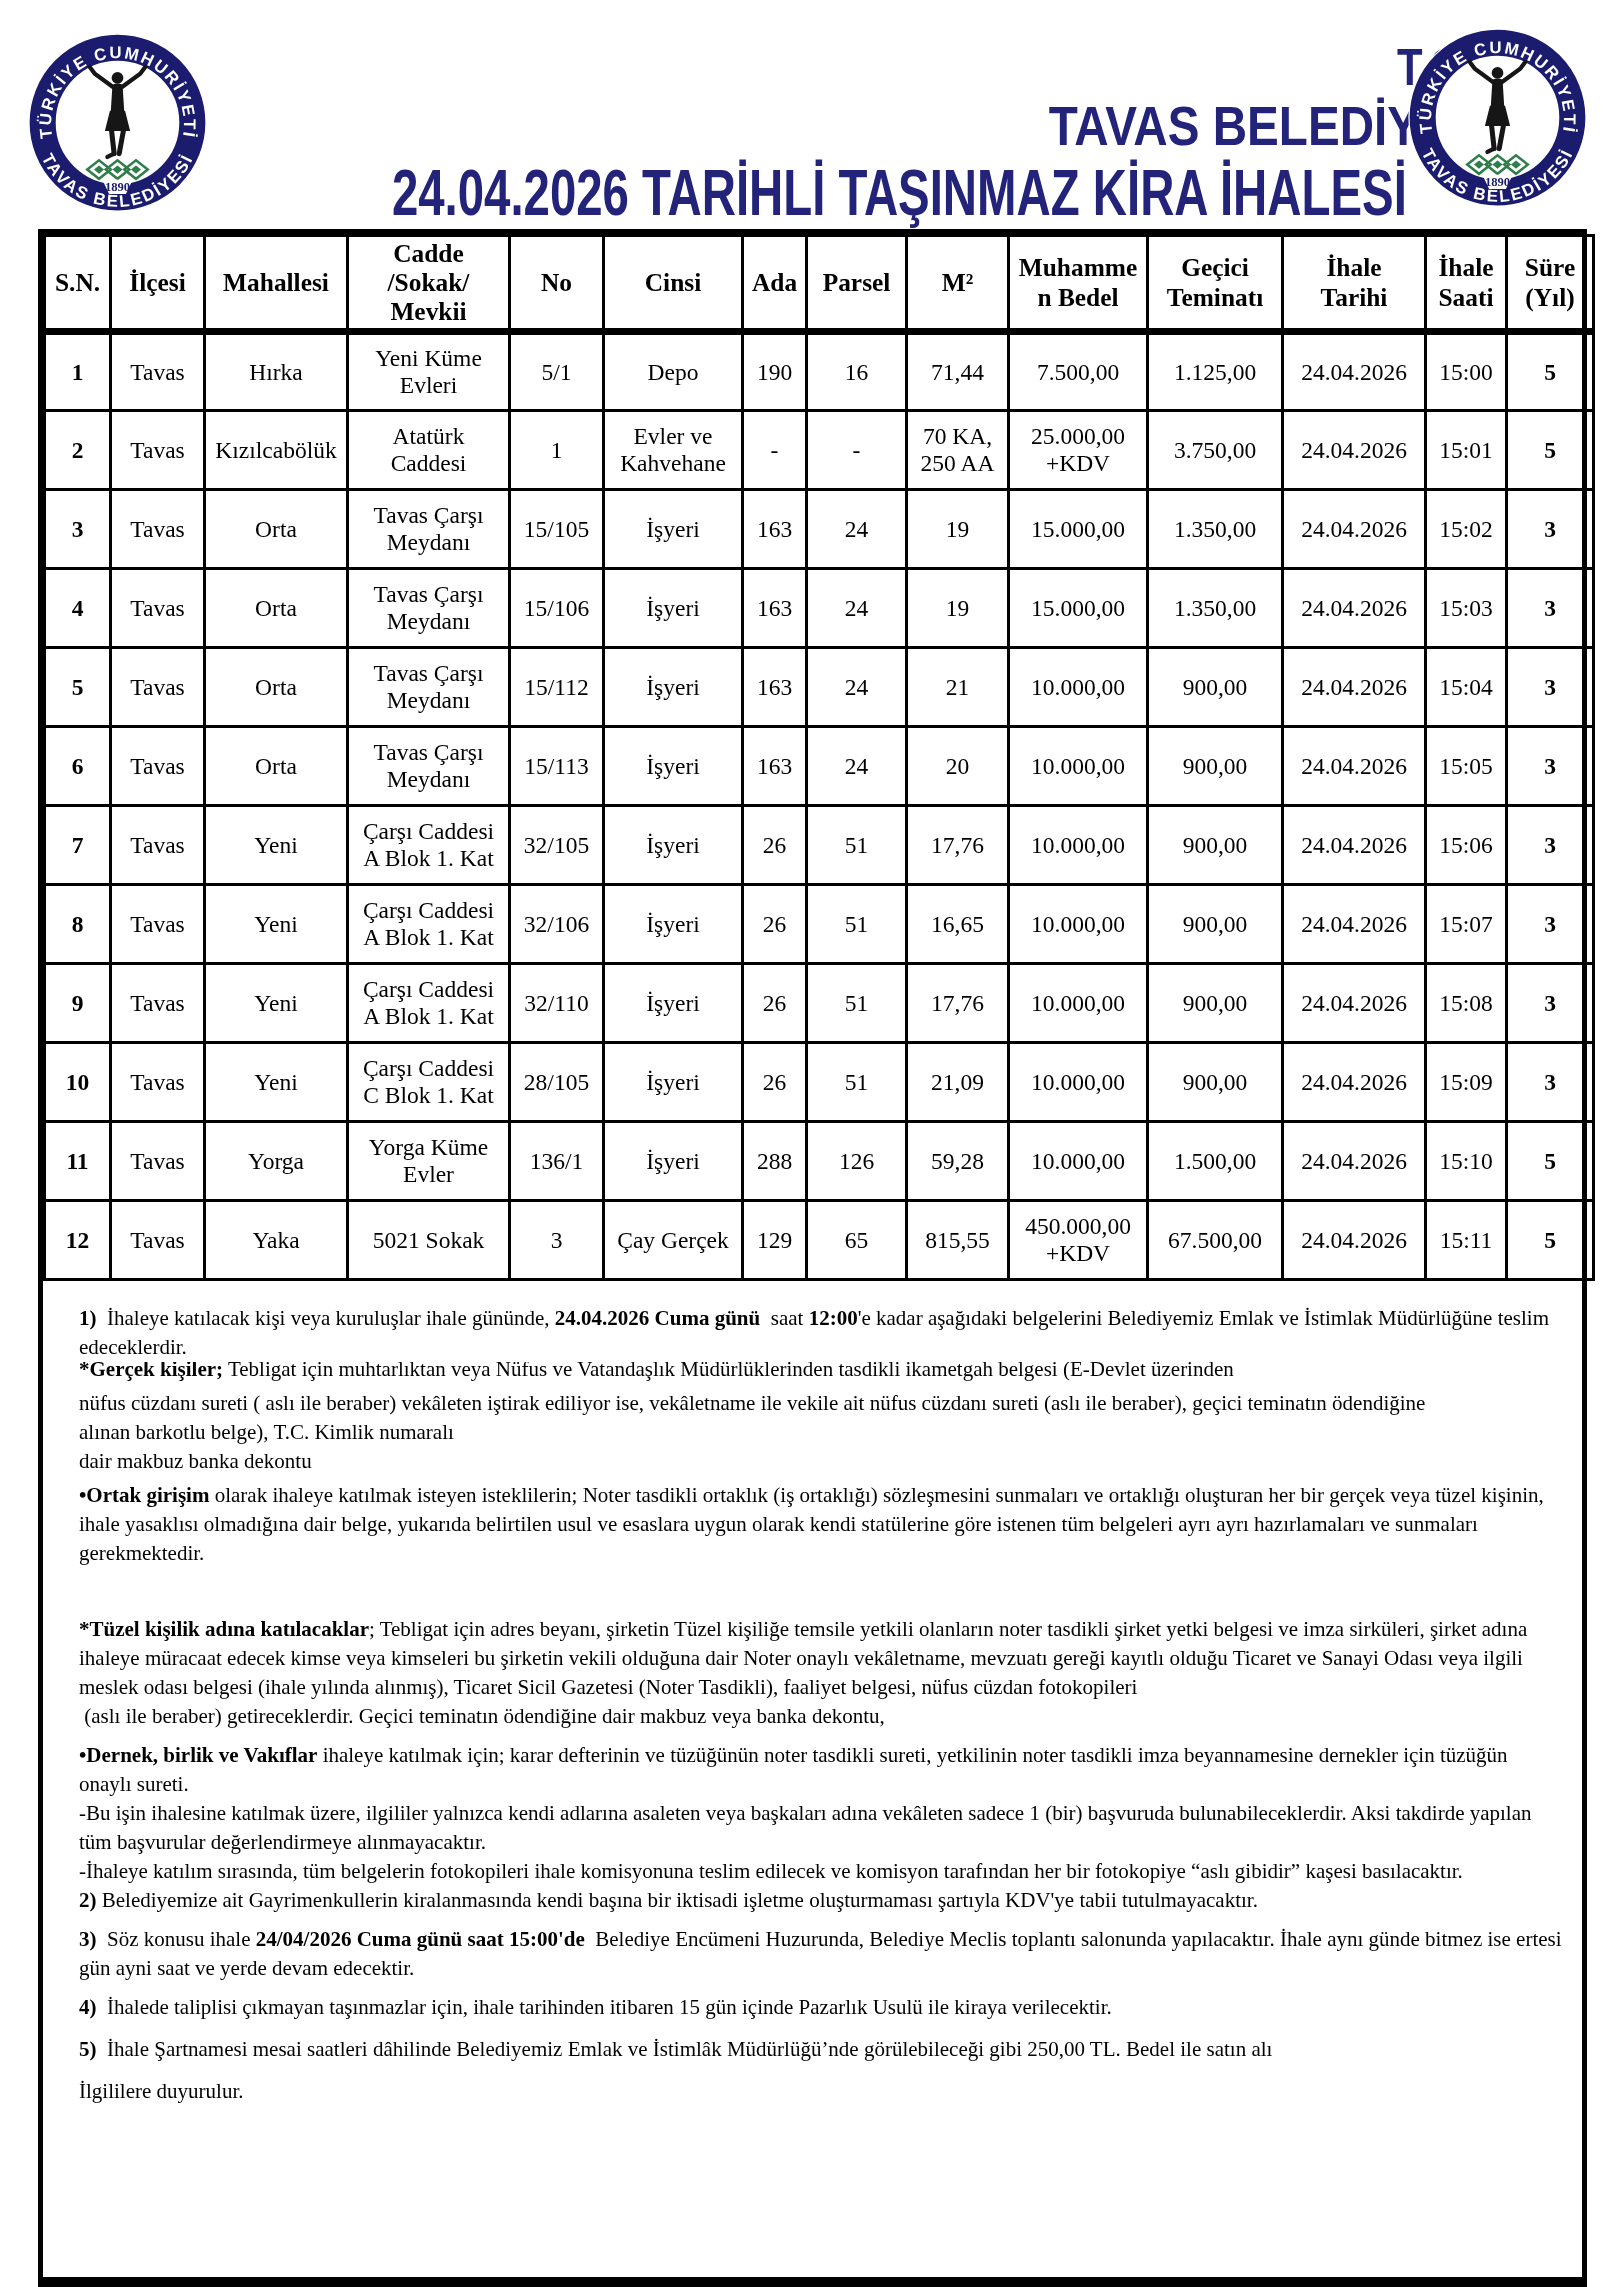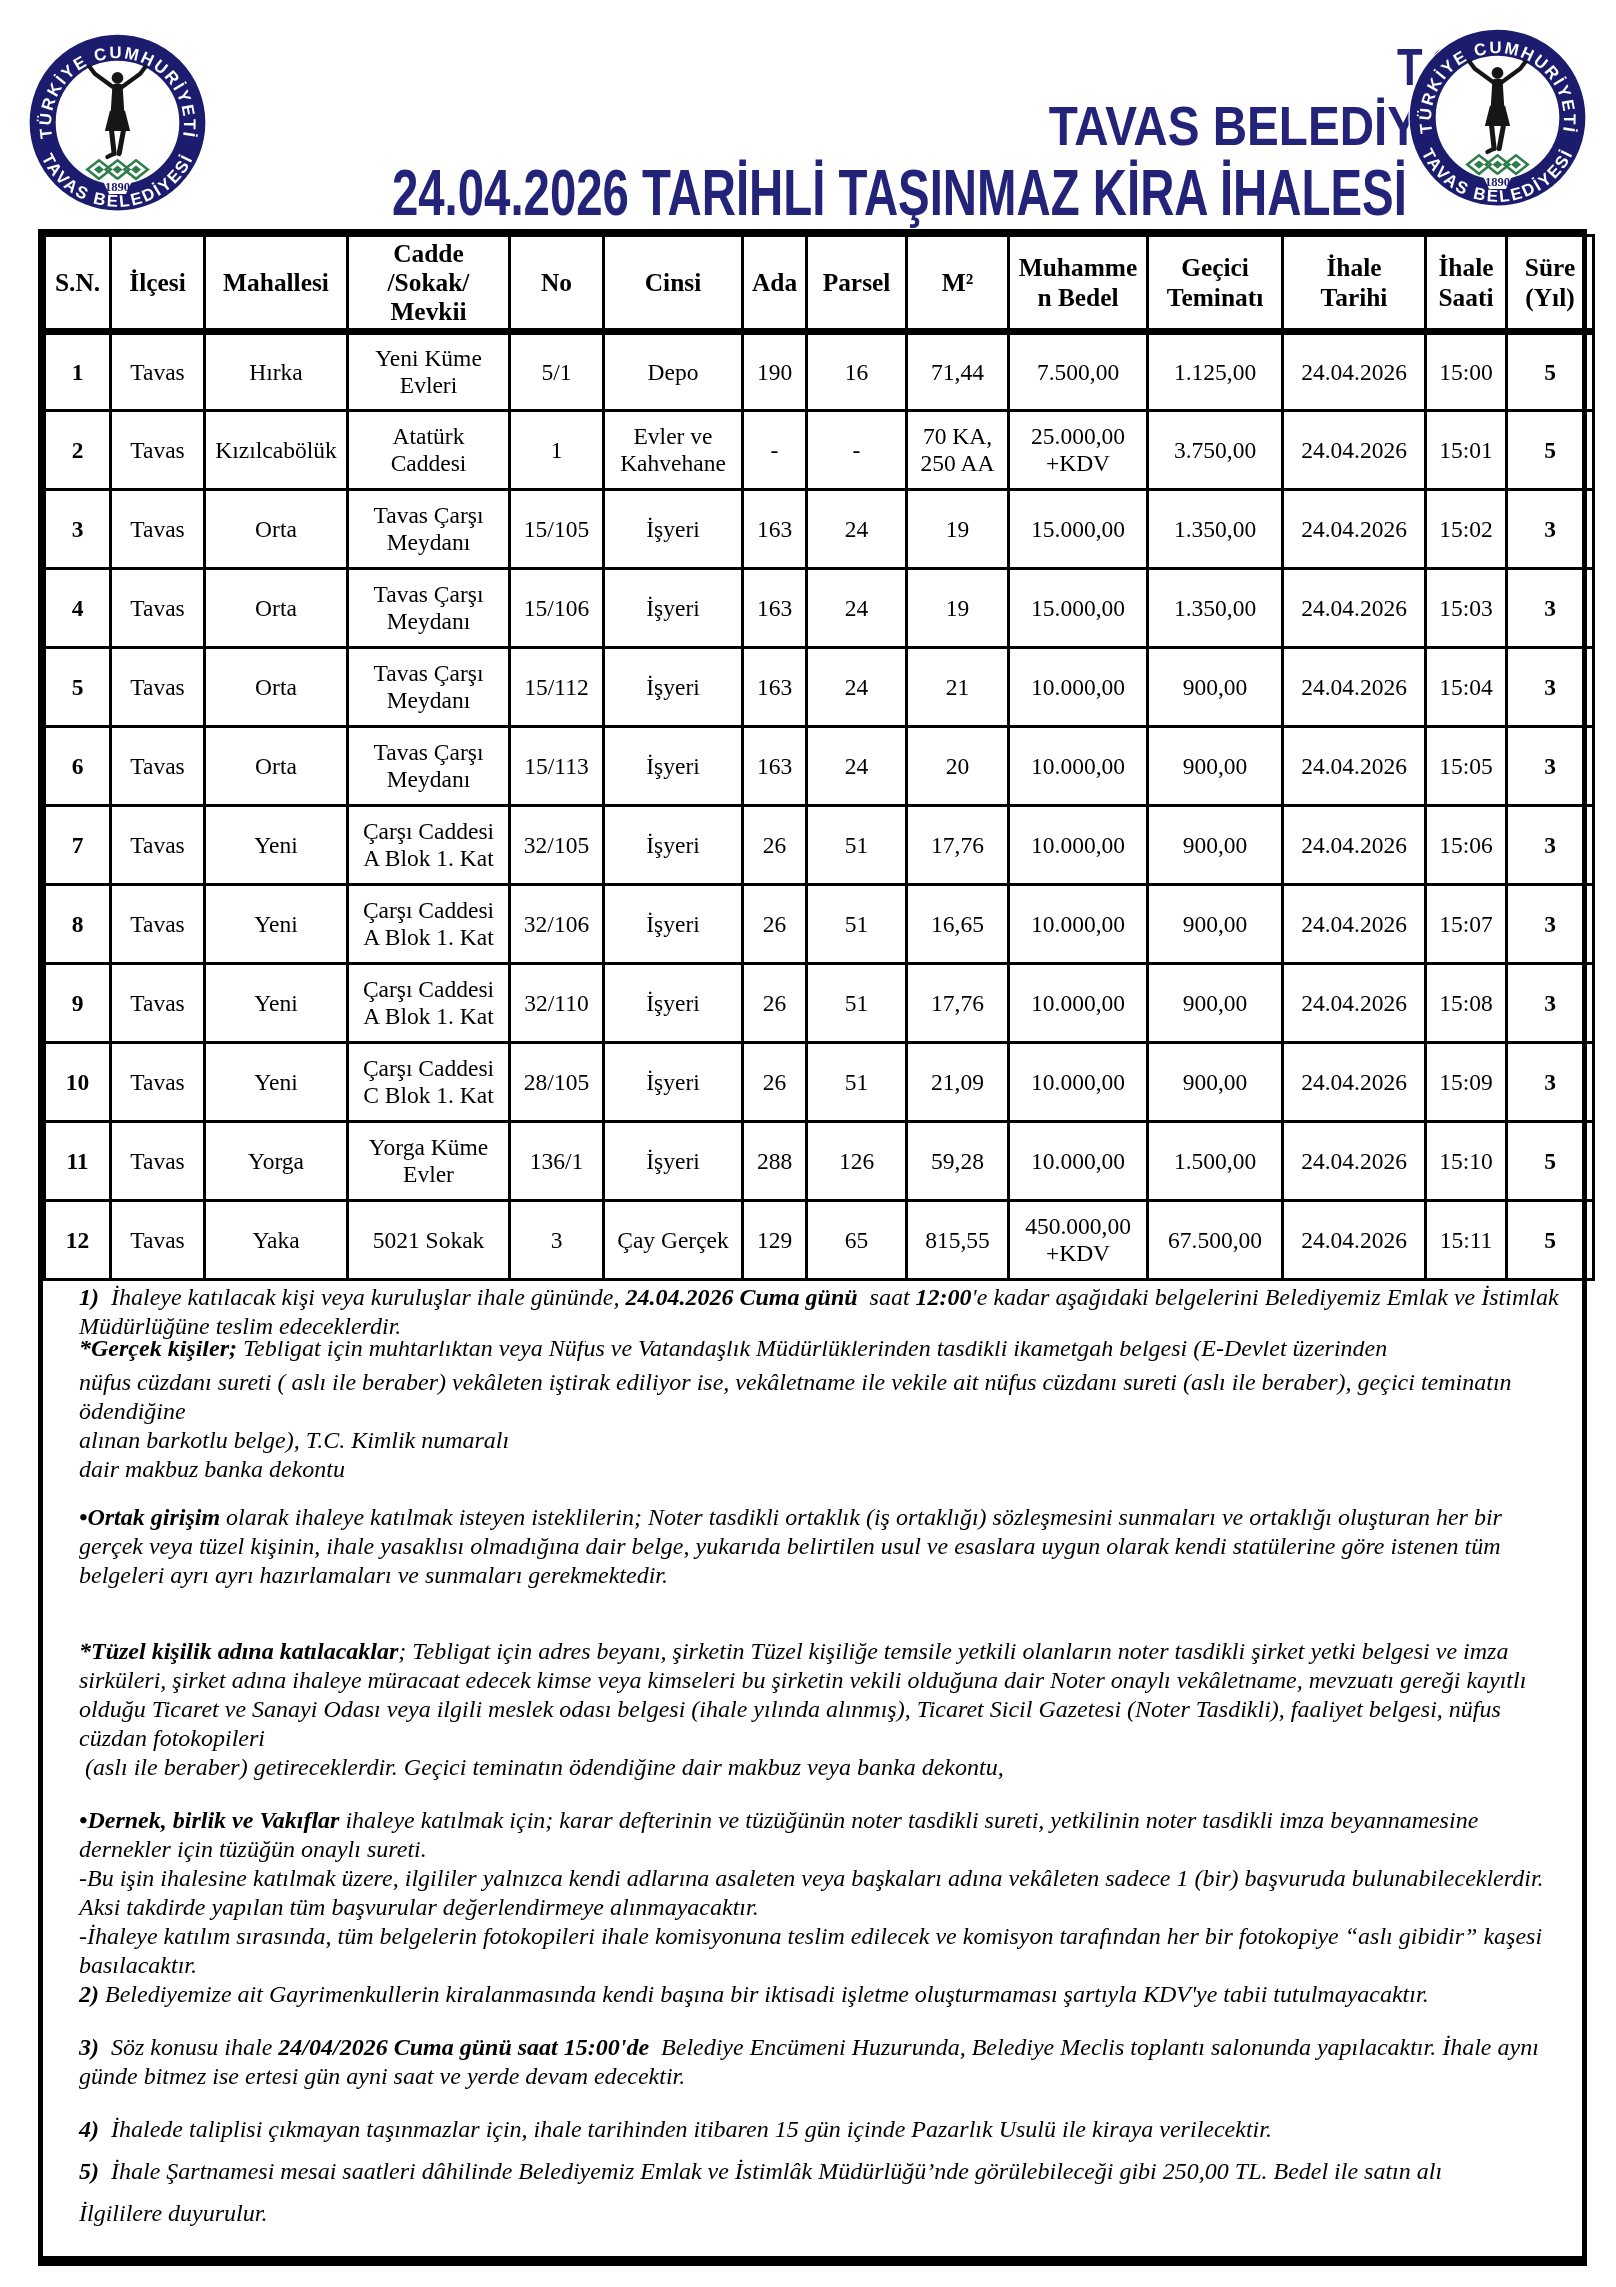--- a/index.html
+++ b/index.html
@@ -37,26 +37,26 @@
   }
   thead th{
     font-size:25.4px;font-weight:bold;height:79px;line-height:1.15;
     border-bottom:7.5px solid var(--border);
   }
   tbody td{font-size:23.5px;line-height:1.18;}
   tbody tr{height:79px;}
   tbody td:first-child,tbody td:last-child{font-weight:bold;}
   
   .notes{
-    height:973px;overflow:hidden;padding-top:2px;
-    font-size:24px;line-height:29px;font-style:italic;
+    height:973px;overflow:hidden;padding-top:23px;
+    font-size:21px;line-height:29px;
   }
   .note{margin:0;padding:0 17px 0 36px;white-space:pre-wrap;}
   .note .b{font-weight:bold;}
-  .g25{margin-top:24px;}
+  .g25{margin-top:10px;}
   .g50{margin-top:47px;}
   .g14{margin-top:13px;}
   .clip-top{height:27px;overflow:hidden;}
   .clip-top span{position:relative;top:-7.5px;}
   .clip-bottom{height:23.5px;overflow:hidden;}
   .nowrap{white-space:pre;overflow:hidden;}
 </style>
 </head>
 <body>
 

